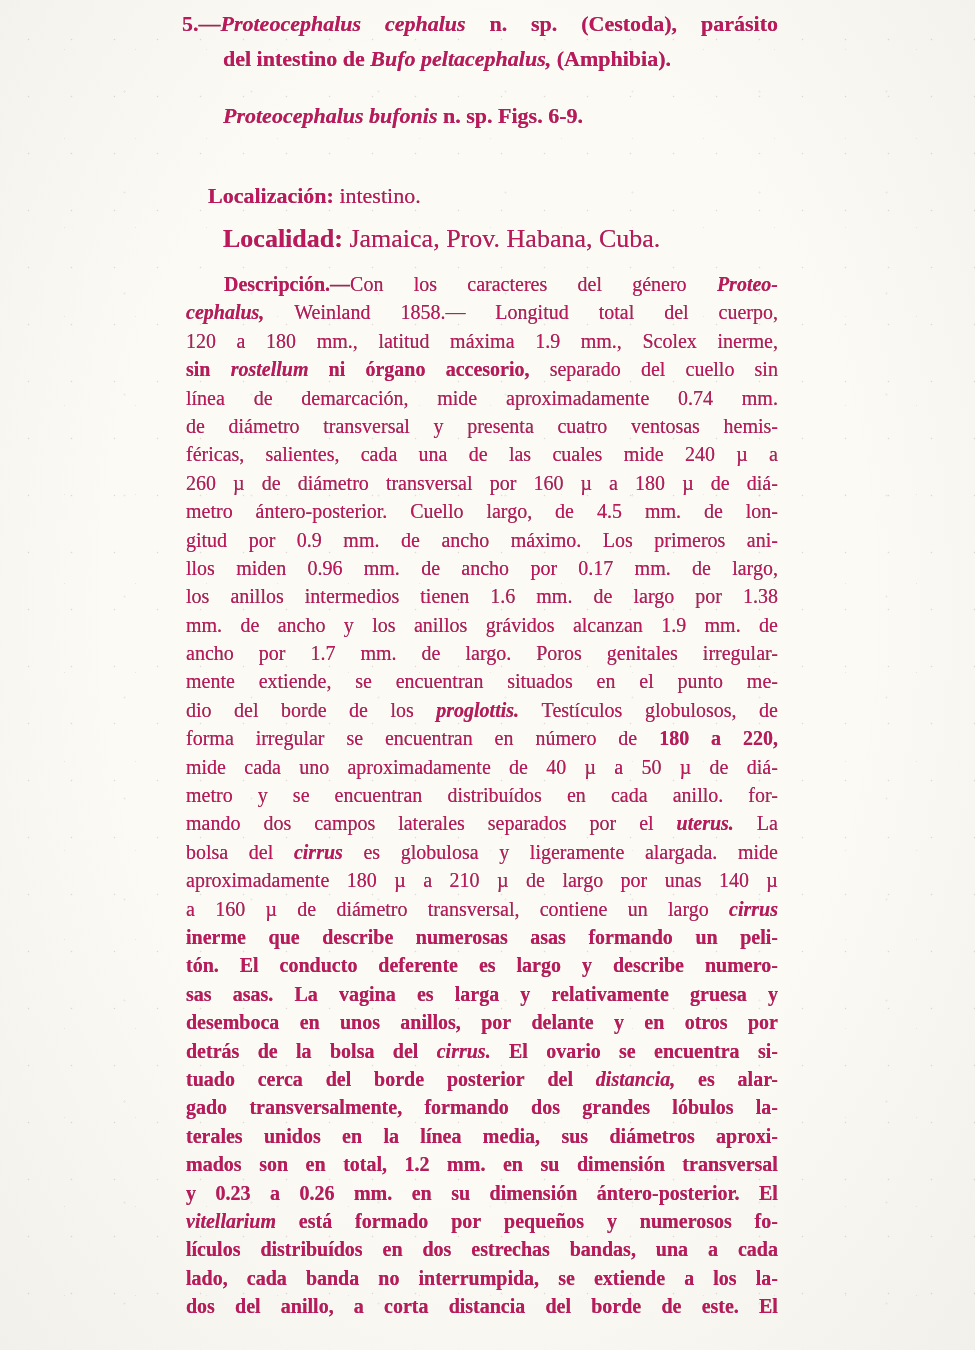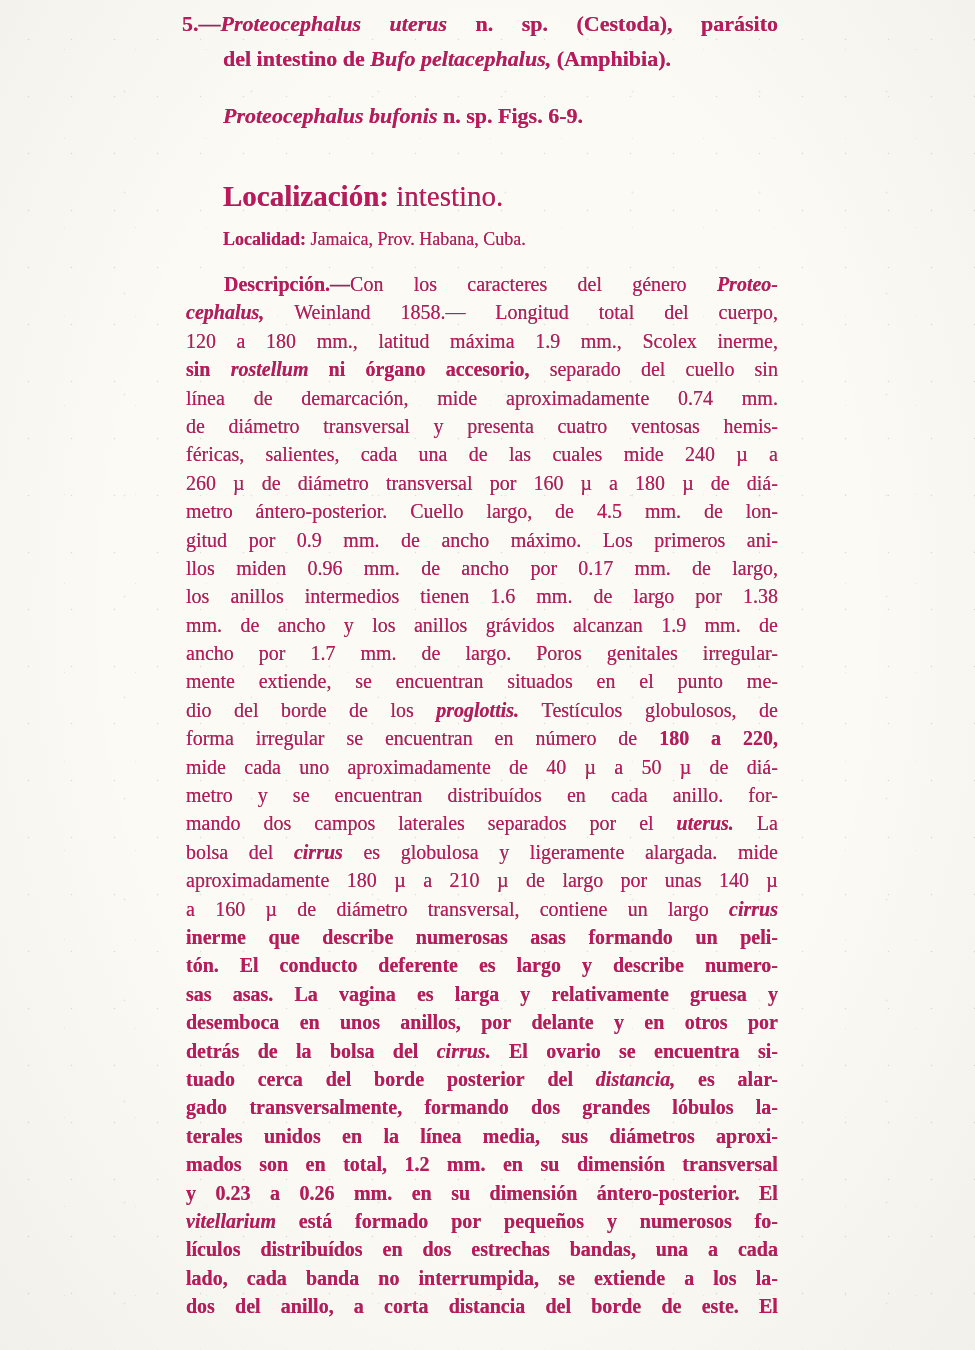--- a/index.html
+++ b/index.html
@@ -31,34 +31,34 @@
   .s-r{font-weight:400;font-style:normal;}
   .s-b{font-weight:700;font-style:normal;}
   .s-i{font-weight:700;font-style:italic;}
   .s-bi{font-weight:700;font-style:italic;}
   .page .line{text-shadow:0 0 .5px rgba(20,12,4,.55);}
 
   #heading{left:182px;top:6px;width:596px;font-size:22px;}
   #heading .line{height:35px;line-height:35px;}
   #figline{left:223px;top:101px;font-size:22px;}
   #host{left:223px;top:136px;font-size:22px;}
-  #localizacion{left:223px;top:181px;font-size:29px;}
-  #localidad{left:223px;top:224px;font-size:18px;}
+  #localizacion{left:208px;top:181px;font-size:22px;}
+  #localidad{left:223px;top:224px;font-size:26px;}
   #figline .line,#host .line,#localizacion .line,#localidad .line{height:30px;line-height:30px;}
   #body{left:186px;top:270px;width:592px;font-size:20px;}
   #body .line{height:28.4px;line-height:28.4px;}
 </style>
 </head>
 <body>
 
 <div class="page">
   <div class="block" id="heading">
       <div class="line j">
         <span class="word"><span class="s-b">5.—</span><span class="s-bi">Proteocephalus</span></span>
-        <span class="word"><span class="s-bi">uterus</span></span>
+        <span class="word"><span class="s-bi">cephalus</span></span>
         <span class="word"><span class="s-b">n.</span></span>
         <span class="word"><span class="s-b">sp.</span></span>
         <span class="word"><span class="s-b">(Cestoda),</span></span>
         <span class="word"><span class="s-b">parásito</span></span>
       </div>
       <div class="line" style="padding-left: 41px;"><span class="s-b">del intestino de </span><span class="s-bi">Bufo peltacephalus,</span><span class="s-b"> (Amphibia).</span></div>
     </div>
   <div class="block" id="figline">
       <div class="line"><span class="s-bi">Proteocephalus bufonis</span><span class="s-b"> n. sp. Figs. 6-9.</span></div>
     </div>

